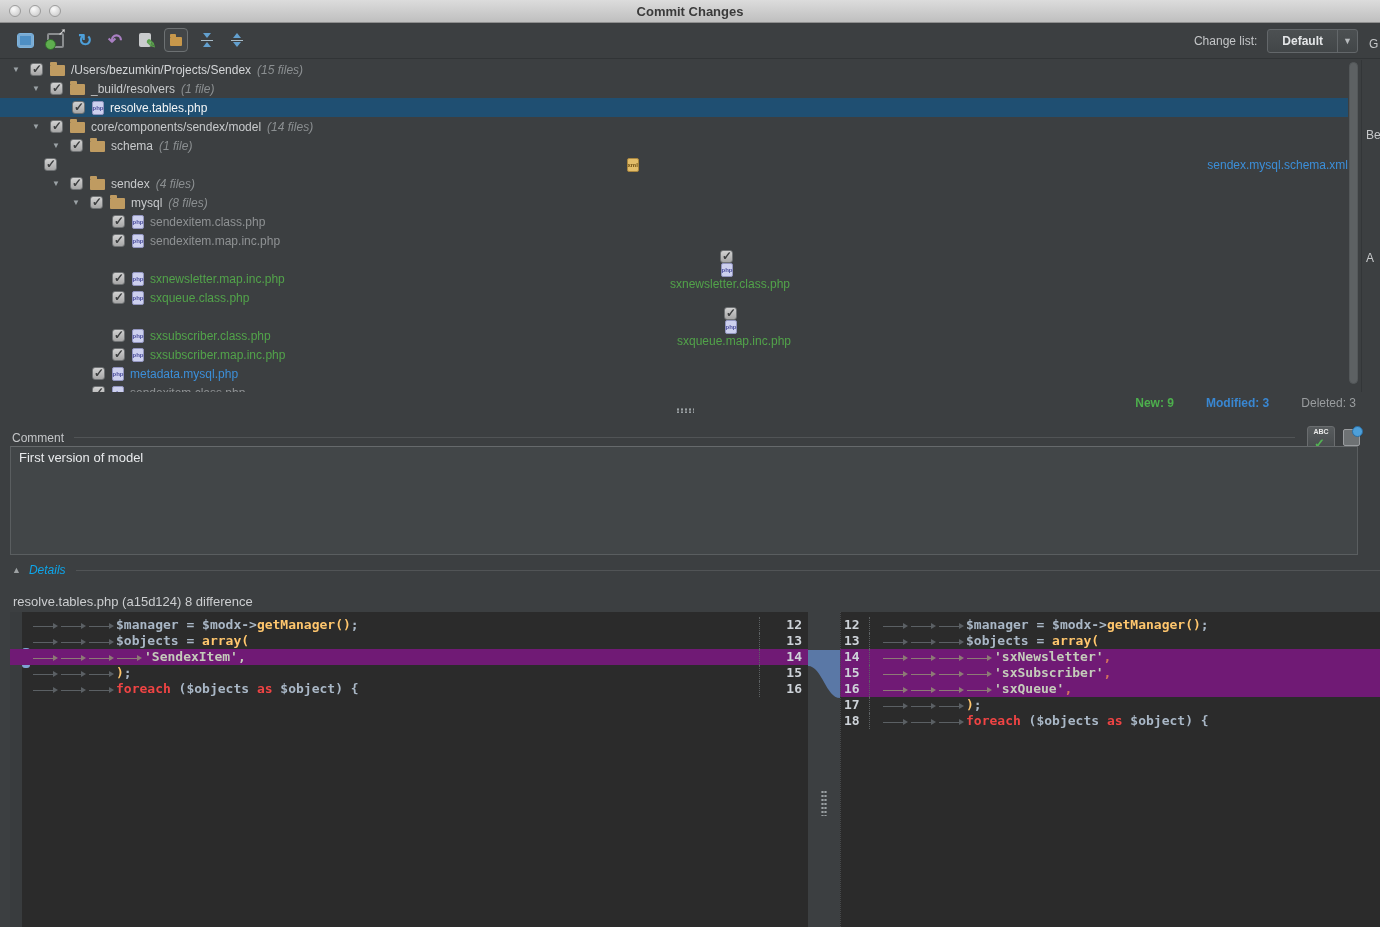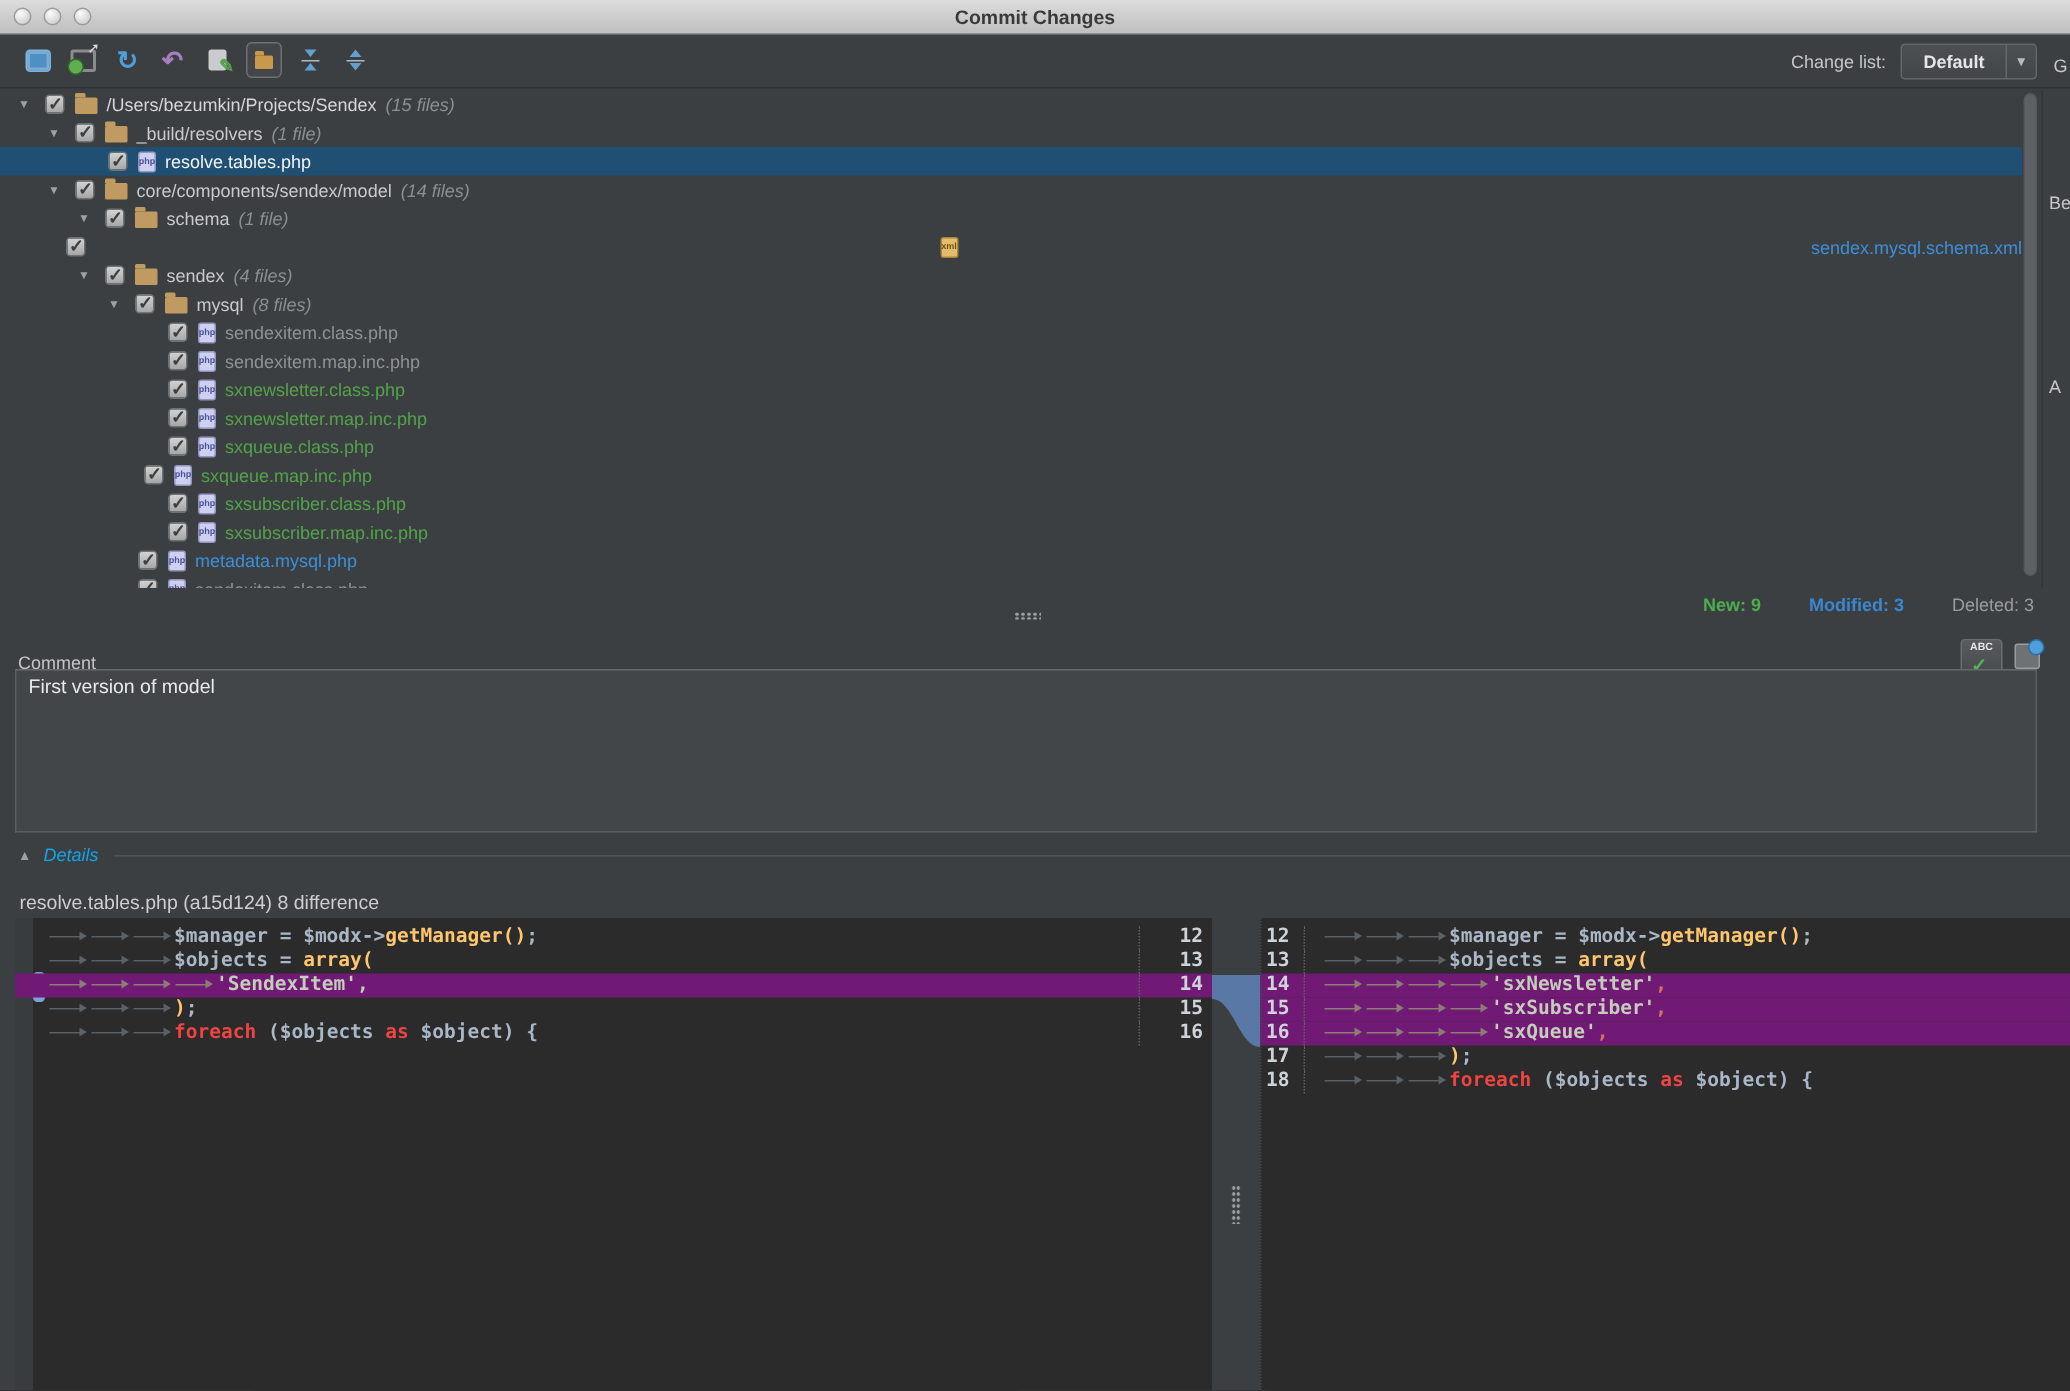--- a/index.html
+++ b/index.html
@@ -85,21 +85,21 @@
     background-size:4px 3px;}
   .grip-v{width:6px;height:26px;background-image:radial-gradient(circle,#9aa0a3 1px,transparent 1.3px);
     background-size:3px 4px;}
   #splitter1-grip{position:absolute;left:676px;top:408px;}
   #status-counts{position:absolute;right:24px;top:396px;display:flex;gap:32px;font-size:12px;}
   #st-new{color:#4dae4d;font-weight:bold;}
   #st-modified{color:#3987d2;font-weight:bold;}
   #st-deleted{color:#9a9d9f;}
 
   
-  #comment-label-row{position:absolute;left:12px;top:426px;right:20px;display:flex;align-items:flex-end;}
+  #comment-label-row{position:absolute;left:12px;top:426px;right:20px;display:flex;align-items:center;}
   #comment-label{color:#c4c6c8;margin-right:10px;}
   .hrule{flex:1;border-top:1px solid #515456;height:0;}
   #comment-icons{display:flex;align-items:center;gap:8px;margin-left:12px;}
   #spellcheck-btn{width:26px;height:21px;border:1px solid #6a6d6f;border-radius:3px;
     background:linear-gradient(#585c5e,#474b4d);position:relative;display:flex;justify-content:center;}
   #spellcheck-btn .abc{font-size:7px;font-weight:bold;color:#e8e8e8;margin-top:1px;}
   #spellcheck-btn .chk{position:absolute;bottom:-3px;left:6px;color:#53b253;font-size:13px;font-weight:bold;}
   #history-btn{width:15px;height:15px;border:1px solid #9a9da0;border-radius:2px;background:#6e7274;position:relative;}
   #history-btn::after{content:"";position:absolute;right:-4px;top:-4px;width:9px;height:9px;border-radius:50%;
     background:#4d9fd9;border:1px solid #2a6ea3;}
@@ -262,36 +262,36 @@
       <div class="tree-row clr-deleted" style="padding-left: 112px;">
         <span class="cb"></span>
         <span class="tree-ic ic-page ic-php">php</span>
         <span class="t-name">sendexitem.class.php</span>
       </div>
       <div class="tree-row clr-deleted" style="padding-left: 112px;">
         <span class="cb"></span>
         <span class="tree-ic ic-page ic-php">php</span>
         <span class="t-name">sendexitem.map.inc.php</span>
       </div>
+      <div class="tree-row clr-new" style="padding-left: 112px; flex-direction: column;">
+        <span class="cb"></span>
+        <span class="tree-ic ic-page ic-php">php</span>
+        <span class="t-name">sxnewsletter.class.php</span>
+      </div>
       <div class="tree-row clr-new" style="padding-left: 112px;">
         <span class="cb"></span>
         <span class="tree-ic ic-page ic-php">php</span>
-        <span class="t-name">sxnewsletter.class.php</span>
+        <span class="t-name">sxnewsletter.map.inc.php</span>
       </div>
       <div class="tree-row clr-new" style="padding-left: 112px;">
         <span class="cb"></span>
         <span class="tree-ic ic-page ic-php">php</span>
-        <span class="t-name">sxnewsletter.map.inc.php</span>
-      </div>
-      <div class="tree-row clr-new" style="padding-left: 112px;">
-        <span class="cb"></span>
-        <span class="tree-ic ic-page ic-php">php</span>
         <span class="t-name">sxqueue.class.php</span>
       </div>
-      <div class="tree-row clr-new" style="padding-left: 96px;">
+      <div class="tree-row clr-new" style="padding-left: 120px; flex-direction: column;">
         <span class="cb"></span>
         <span class="tree-ic ic-page ic-php">php</span>
         <span class="t-name">sxqueue.map.inc.php</span>
       </div>
       <div class="tree-row clr-new" style="padding-left: 112px;">
         <span class="cb"></span>
         <span class="tree-ic ic-page ic-php">php</span>
         <span class="t-name">sxsubscriber.class.php</span>
       </div>
       <div class="tree-row clr-new" style="padding-left: 112px;">

